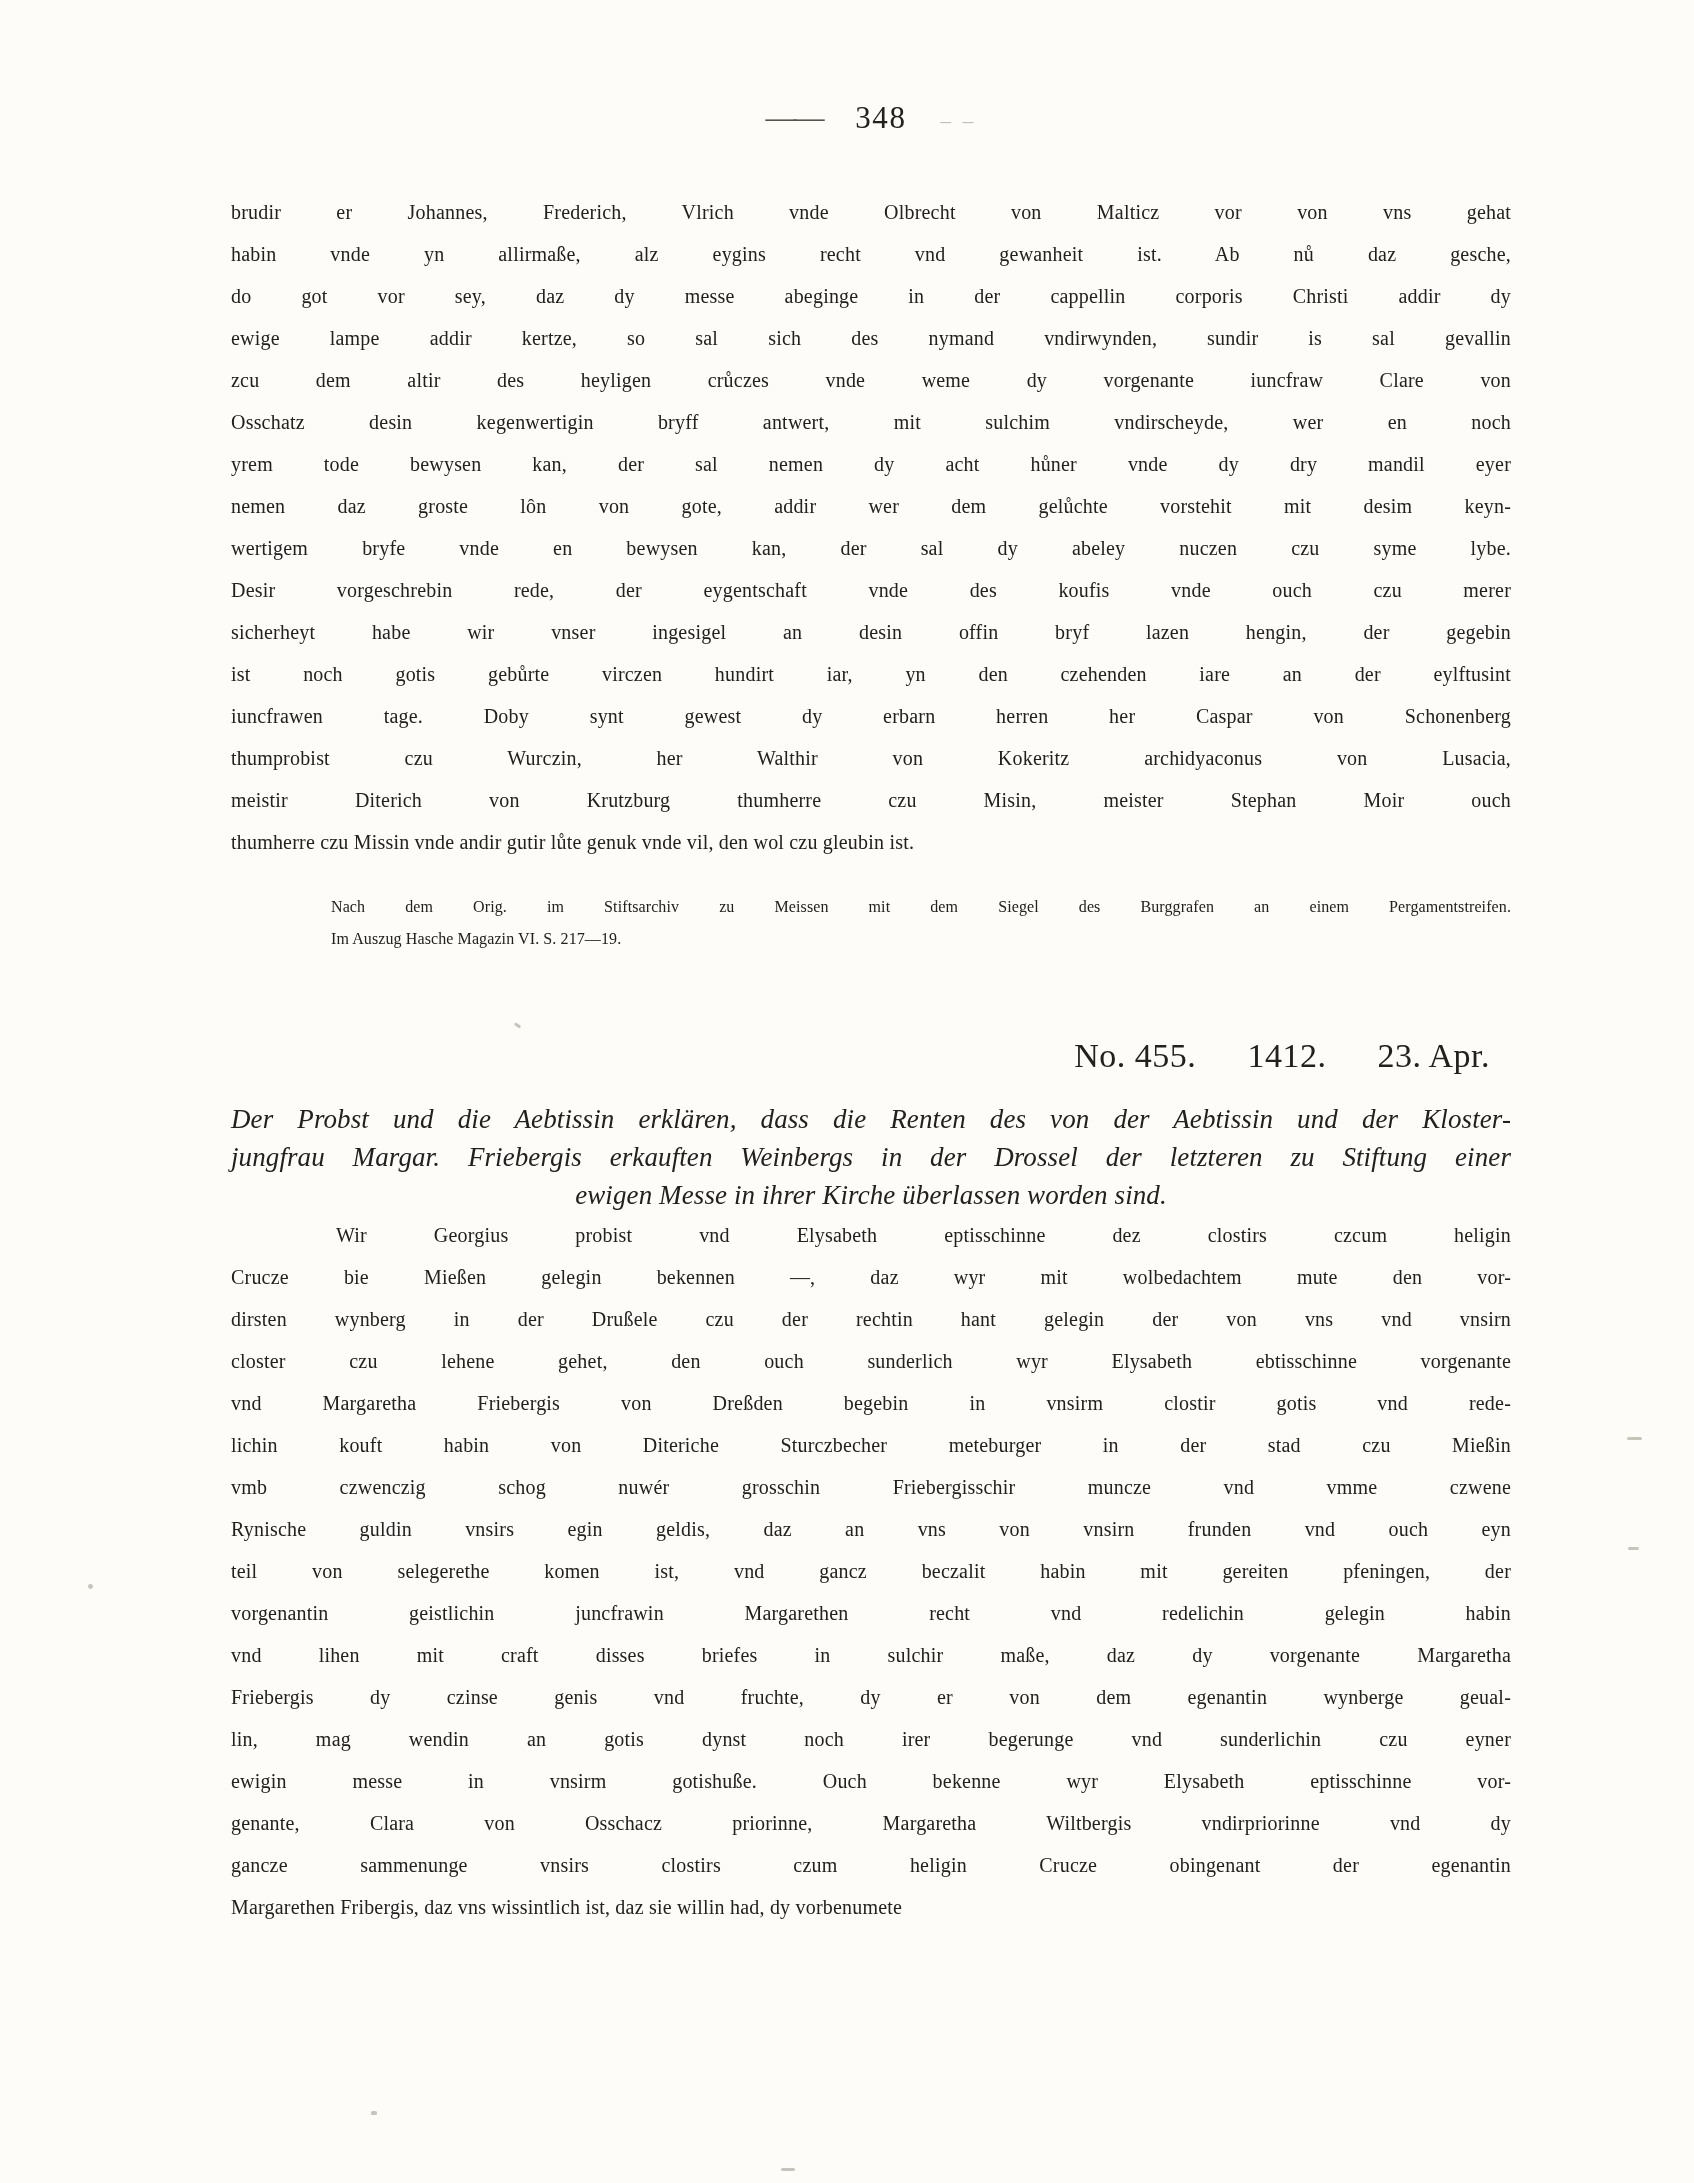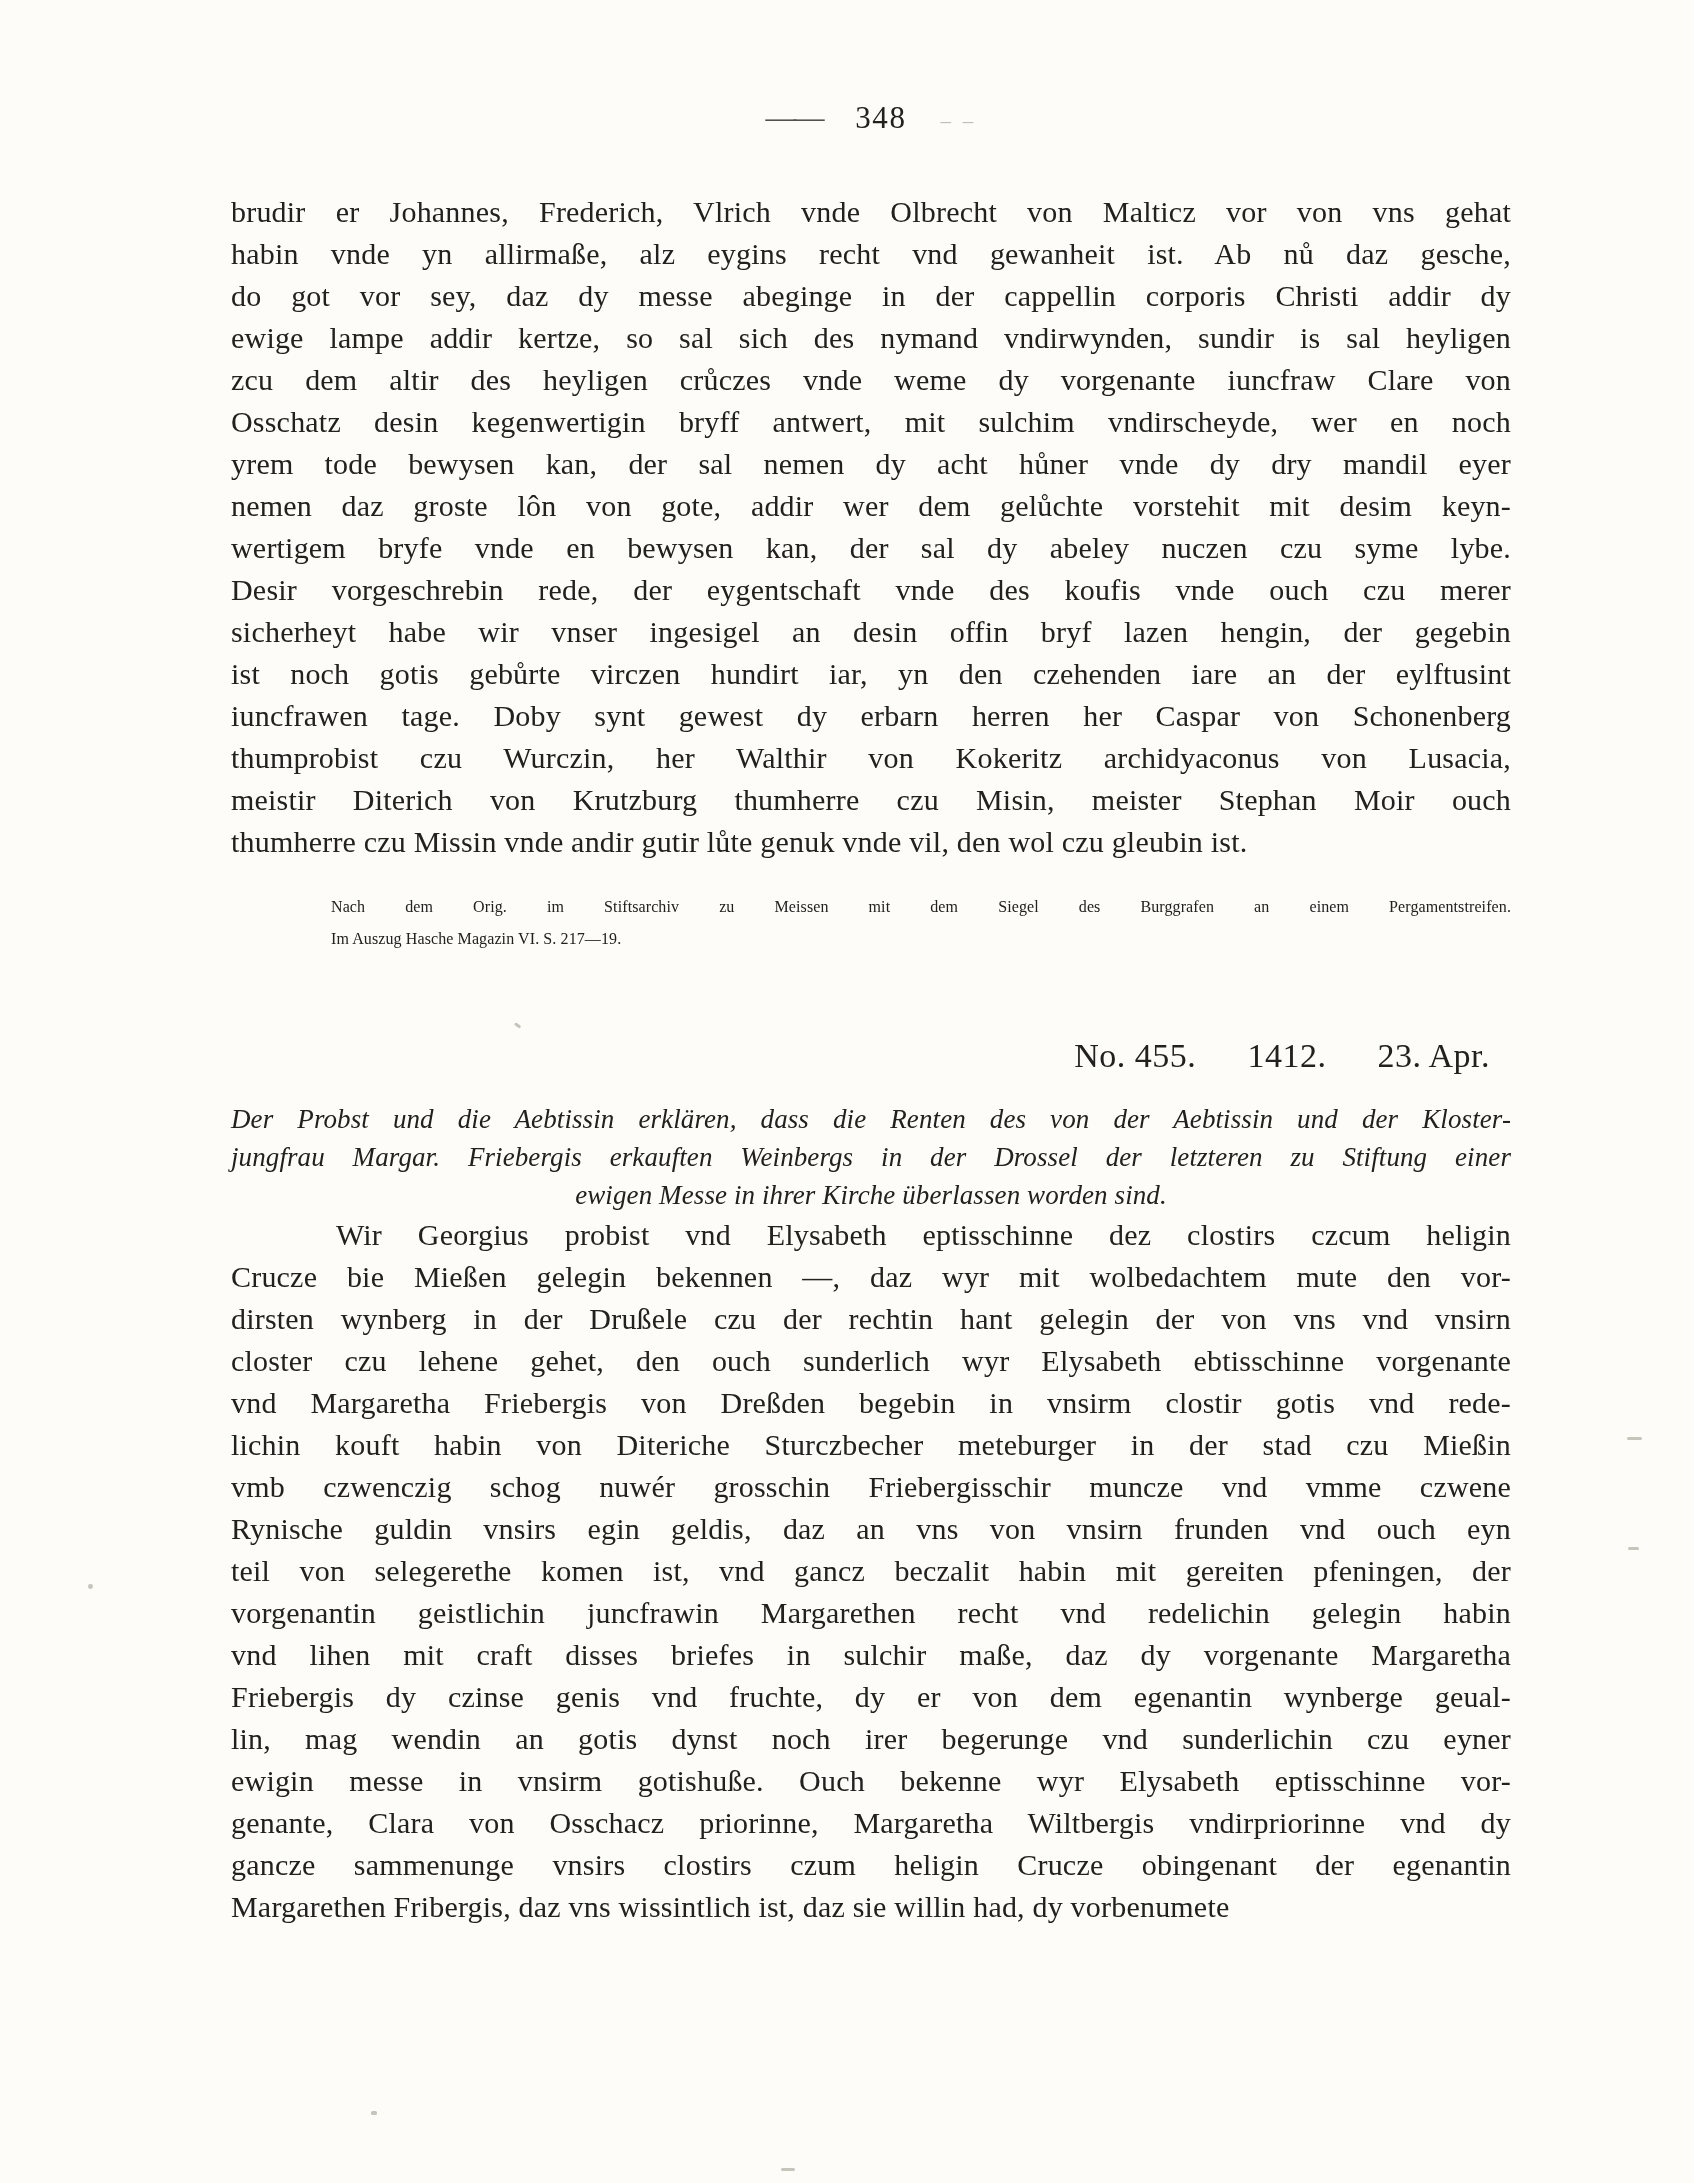--- a/index.html
+++ b/index.html
@@ -25,21 +25,21 @@
     height: 43px; line-height: 43px;
     font-size: 31px;
     margin-bottom: 52px;
   }
   .pen-mark-left { color: #55514b; letter-spacing: -3.2px; }
   .page-number { letter-spacing: 1.6px; }
   .pen-mark-right { color: #bdbab0; font-size: 21px; letter-spacing: 3.2px; }
 
   
   .body-text {
-    font-size: 30px; line-height: 42px; letter-spacing: 0.2px;
+    font-size: 20px; line-height: 42px; letter-spacing: 0.2px;
   }
   .line { text-align: justify; text-align-last: justify; text-justify: inter-word; }
   .line.last { text-align-last: left; }
   .indent-first .line:first-child { text-indent: 105px; }
 
   
   .source-note {
     margin: 28px 0 0 100px;
     font-size: 16px; line-height: 32px; letter-spacing: 0.1px;
   }
@@ -81,21 +81,21 @@
     <span class="pen-mark-left">——</span>
     <span class="page-number">348</span>
     <span class="pen-mark-right">– –</span>
   </header>
 
   <section class="doc doc-454">
     <div class="body-text justified">
         <div class="line">brudir er Johannes, Frederich, Vlrich vnde Olbrecht von Malticz vor von vns gehat</div>
         <div class="line">habin vnde yn allirmaße, alz eygins recht vnd gewanheit ist.  Ab nů daz gesche,</div>
         <div class="line">do got vor sey, daz dy messe abeginge in der cappellin corporis Christi addir dy</div>
-        <div class="line">ewige lampe addir kertze, so sal sich des nymand vndirwynden, sundir is sal heyligen</div>
+        <div class="line">ewige lampe addir kertze, so sal sich des nymand vndirwynden, sundir is sal gevallin</div>
         <div class="line">zcu dem altir des heyligen crůczes vnde weme dy vorgenante iuncfraw Clare von</div>
         <div class="line">Osschatz desin kegenwertigin bryff antwert, mit sulchim vndirscheyde, wer en noch</div>
         <div class="line">yrem tode bewysen kan, der sal nemen dy acht hůner vnde dy dry mandil eyer</div>
         <div class="line">nemen daz groste lôn von gote, addir wer dem gelůchte vorstehit mit desim keyn-</div>
         <div class="line">wertigem bryfe vnde en bewysen kan, der sal dy abeley nuczen czu syme lybe.</div>
         <div class="line">Desir vorgeschrebin rede, der eygentschaft vnde des koufis vnde ouch czu merer</div>
         <div class="line">sicherheyt habe wir vnser ingesigel an desin offin bryf lazen hengin, der gegebin</div>
         <div class="line">ist noch gotis gebůrte virczen hundirt iar, yn den czehenden iare an der eylftusint</div>
         <div class="line">iuncfrawen tage.  Doby synt gewest dy erbarn herren her Caspar von Schonenberg</div>
         <div class="line">thumprobist czu Wurczin, her Walthir von Kokeritz archidyaconus von Lusacia,</div>

